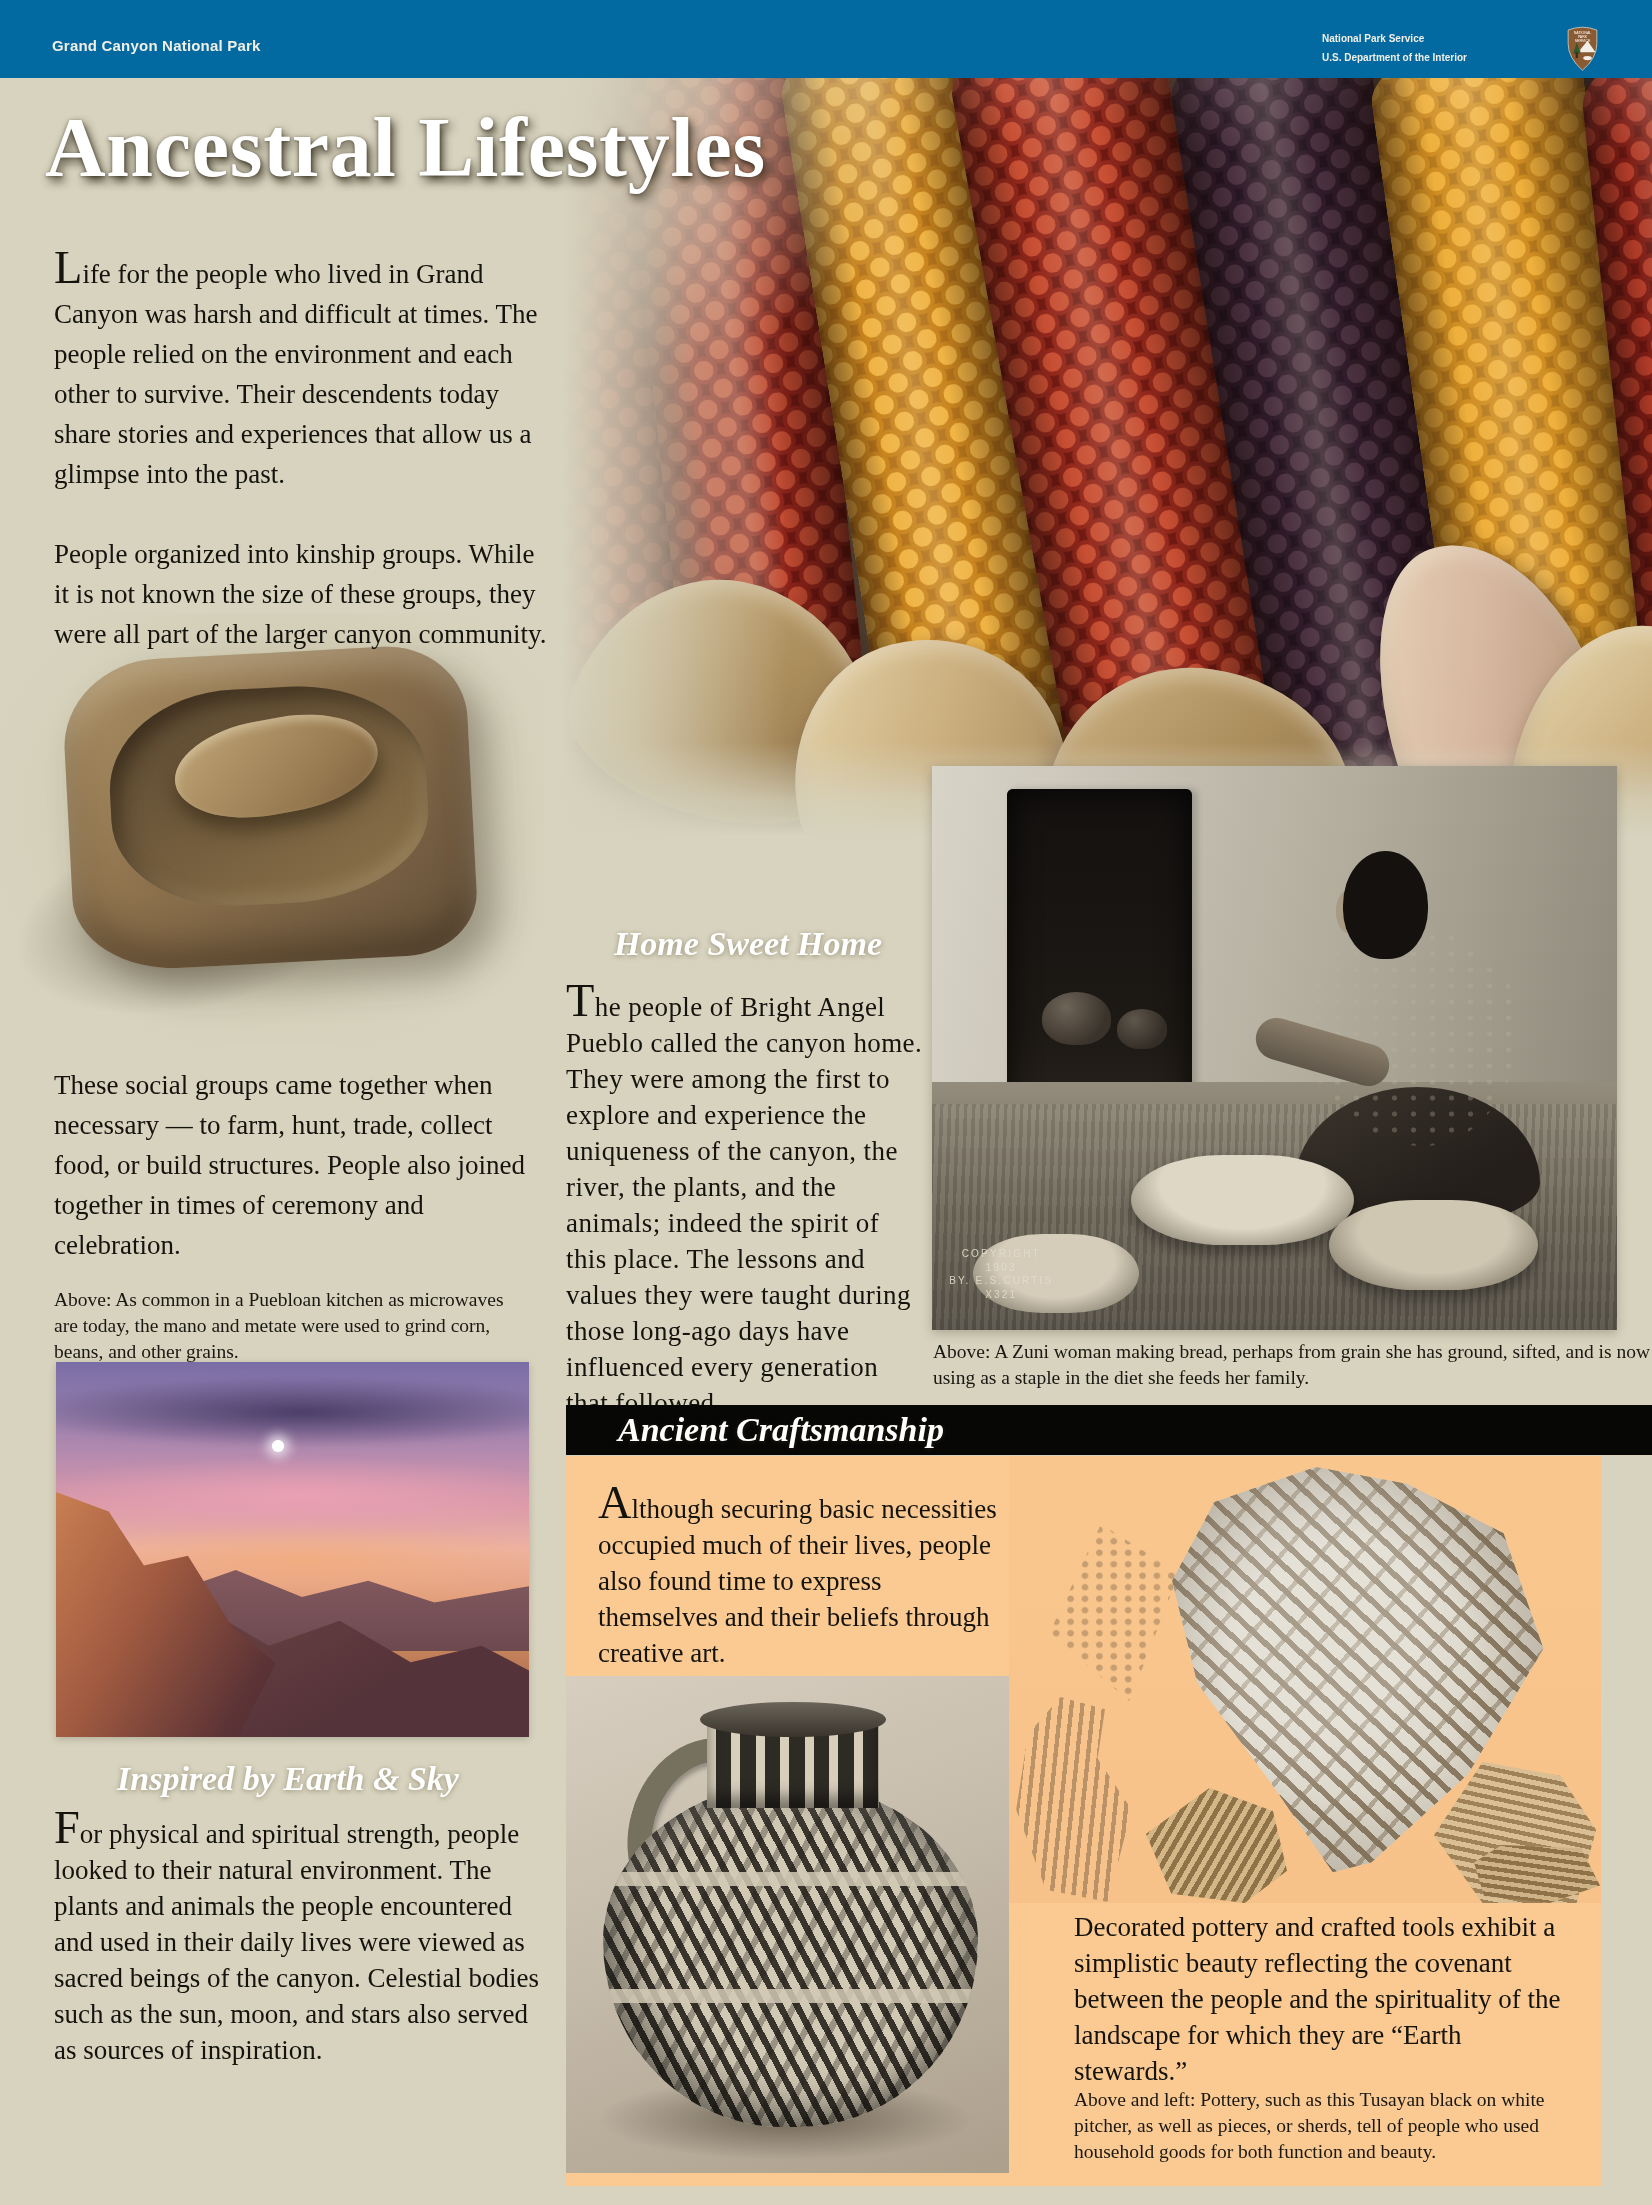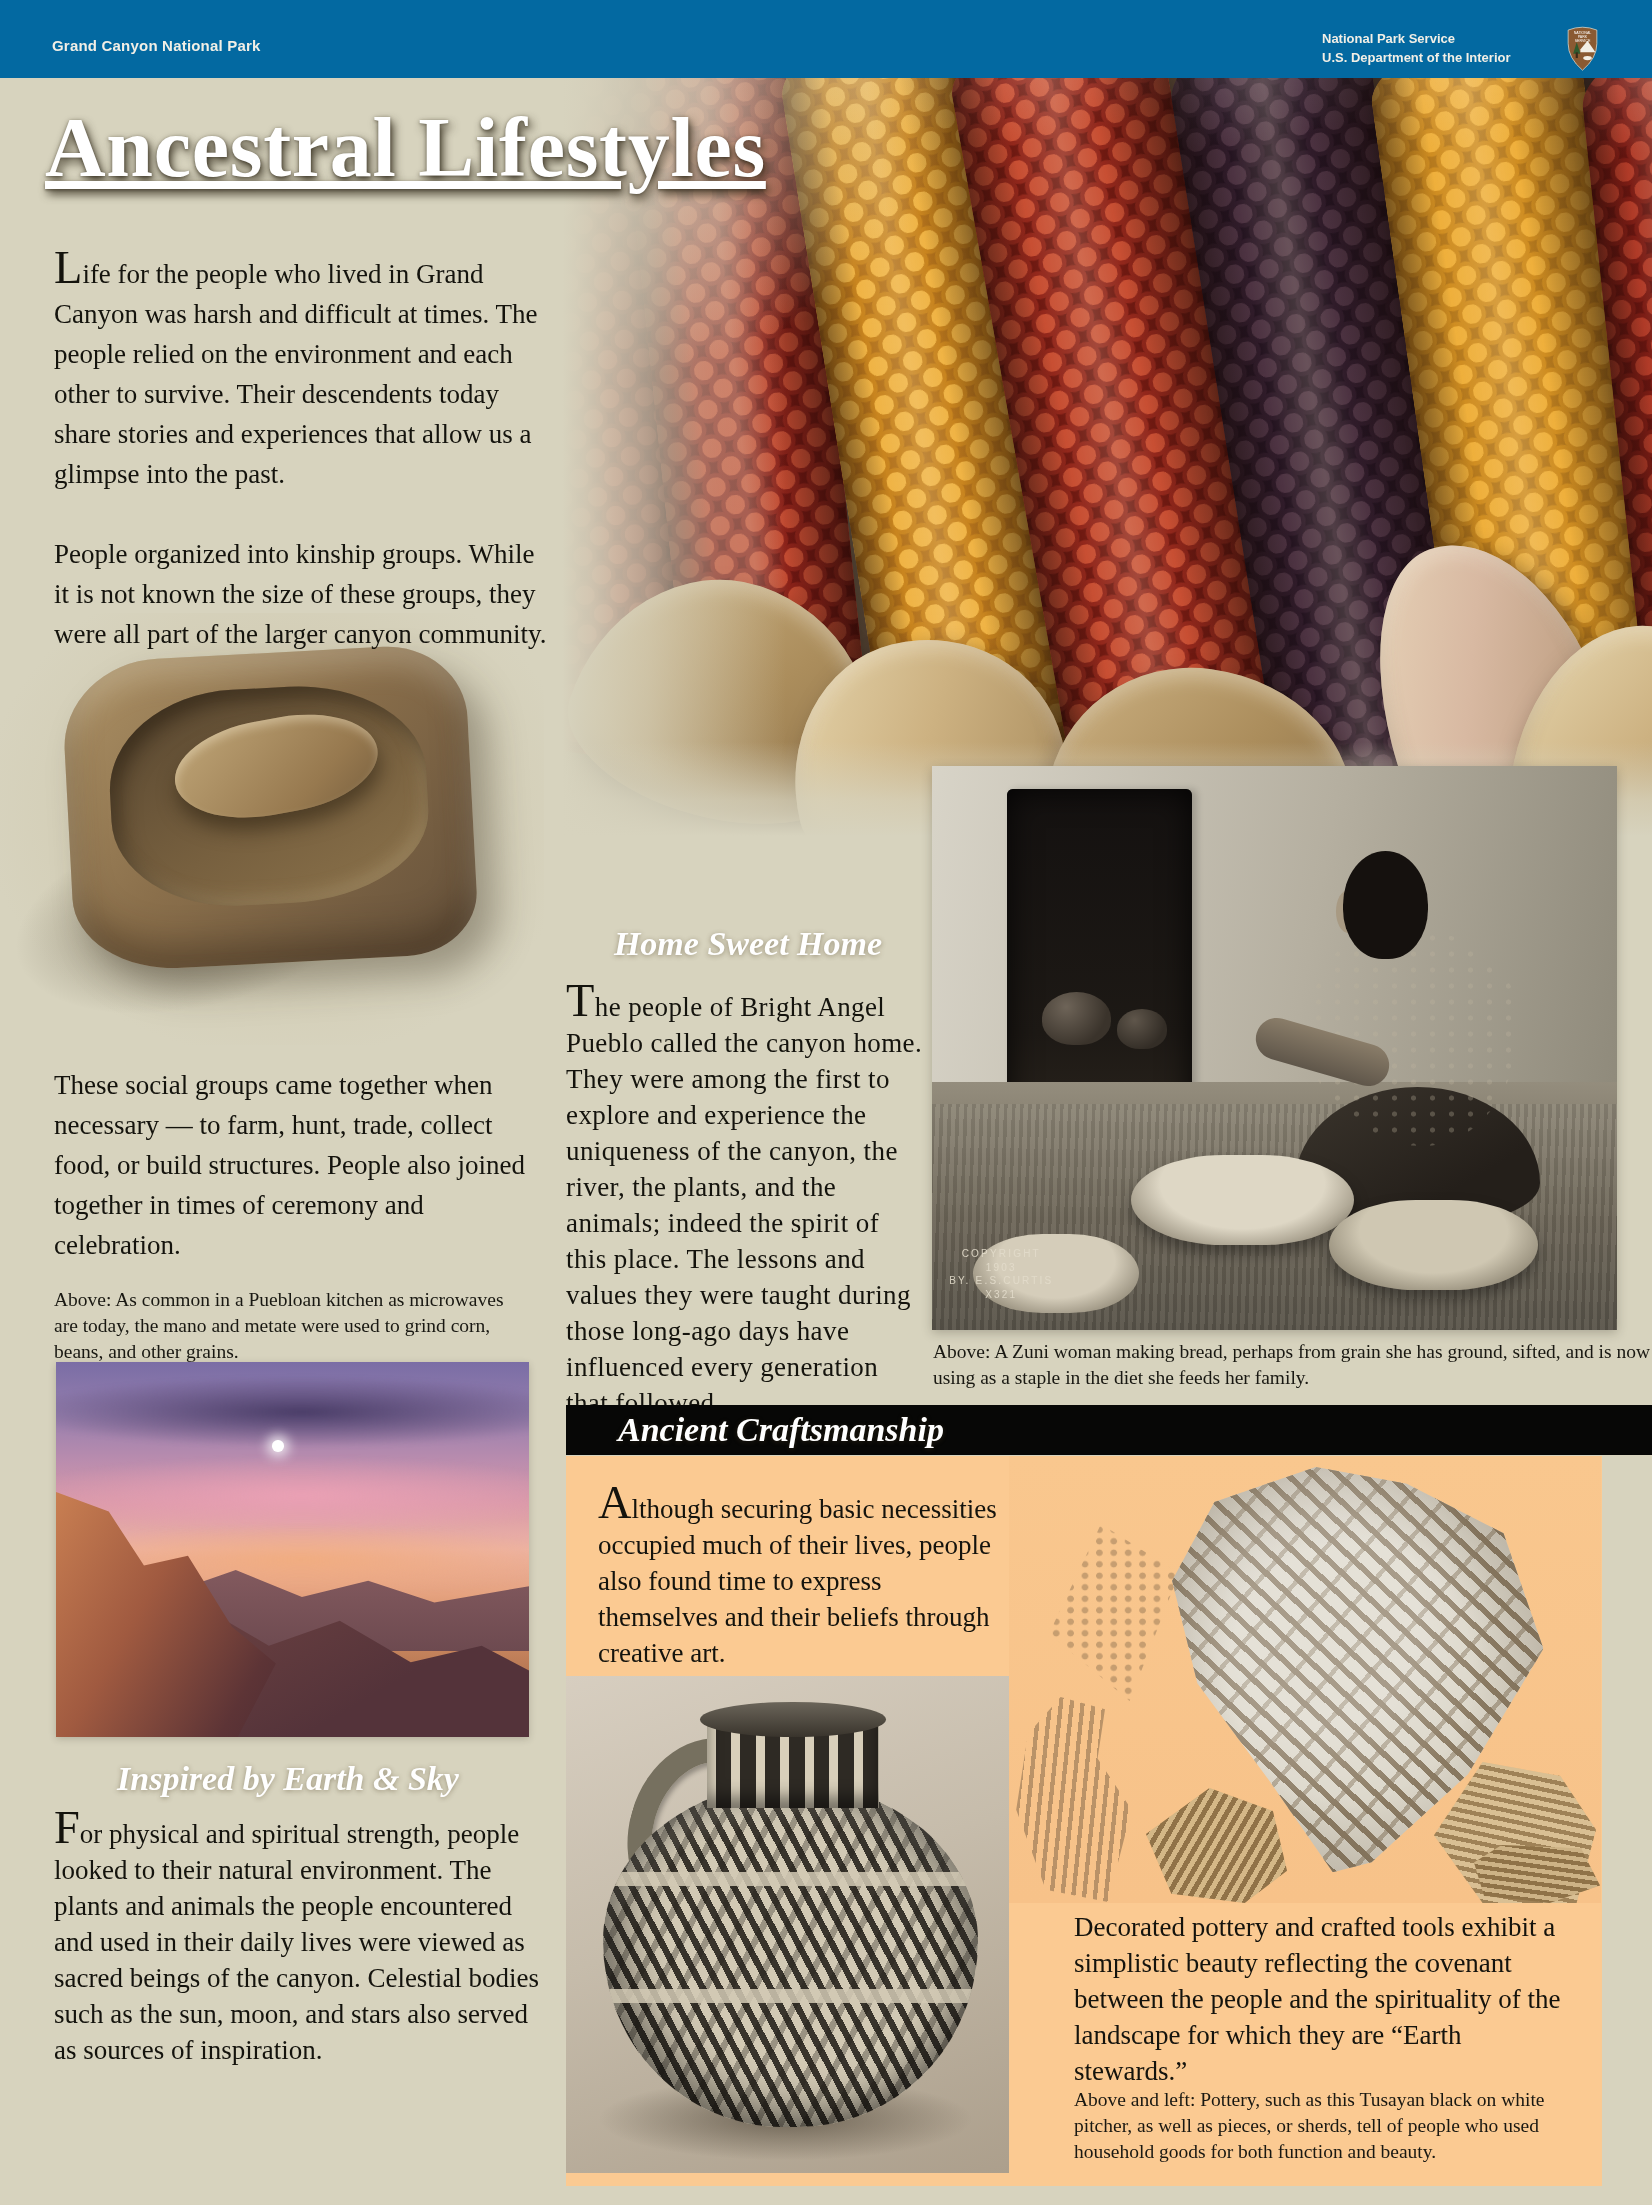--- a/index.html
+++ b/index.html
@@ -4,27 +4,27 @@
 <style>
   html,body{margin:0;padding:0;background:#9a958a;}
   #poster{position:relative;width:1653px;height:2205px;background:#d7d3be;overflow:hidden;
           font-family:"Liberation Serif",serif;color:#16150f;}
 
   
   .header{position:absolute;left:0;top:0;width:1653px;height:78px;background:#0369a1;z-index:10;}
   .park-name{position:absolute;left:52px;top:37px;font-family:"Liberation Sans",sans-serif;
              font-weight:bold;font-size:15px;color:#f2efe6;letter-spacing:0.2px;}
   .agency{position:absolute;left:1322px;top:29px;font-family:"Liberation Sans",sans-serif;
-          font-weight:bold;font-size:13px;line-height:19px;color:#f2efe6;}
+          font-weight:bold;font-size:10px;line-height:19px;color:#f2efe6;}
   .nps-logo{position:absolute;left:1566px;top:24.5px;width:33px;height:46px;}
 
   
   .title{position:absolute;left:45px;top:99px;font-size:84px;font-weight:bold;color:#ffffff;
          letter-spacing:0.7px;z-index:7;white-space:nowrap;
-         text-shadow:2.9px 5px 10px rgba(45,38,22,.85),0 1.4px 3.6px rgba(45,38,22,.6);text-decoration:underline;}
+         text-shadow:2.9px 5px 10px rgba(45,38,22,.85),0 1.4px 3.6px rgba(45,38,22,.6);}
 
   
   .body-text{font-size:27px;line-height:40px;color:#14130d;}
   .body-text-sm{font-size:27px;line-height:36px;color:#14130d;}
   .caption{font-size:19.5px;line-height:26px;color:#191812;}
   .lead::first-letter{font-size:1.72em;line-height:0.7px;}
   .section-head{font-style:italic;font-weight:bold;font-size:34px;color:#ffffff;
                 text-shadow:0 1.4px 5px rgba(70,58,32,.45);}
 
   .intro{position:absolute;left:54px;top:254px;width:497px;z-index:8;}

